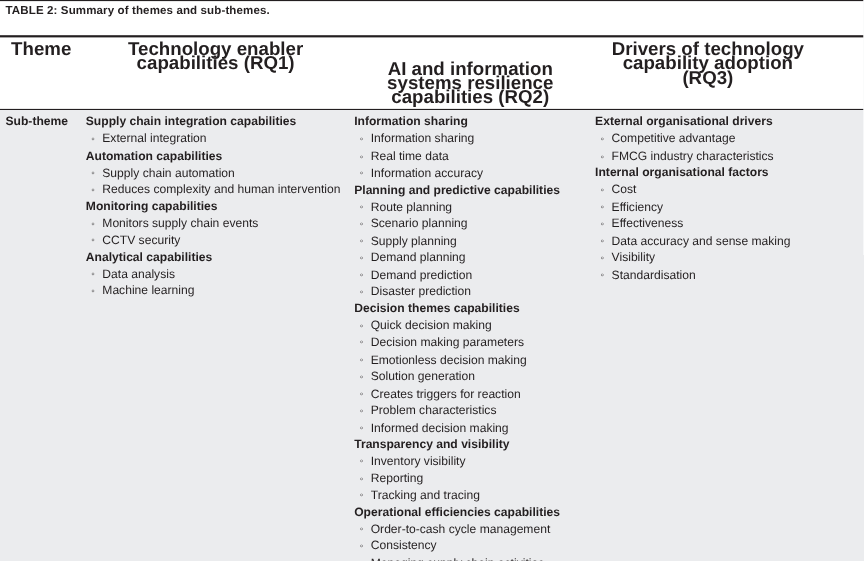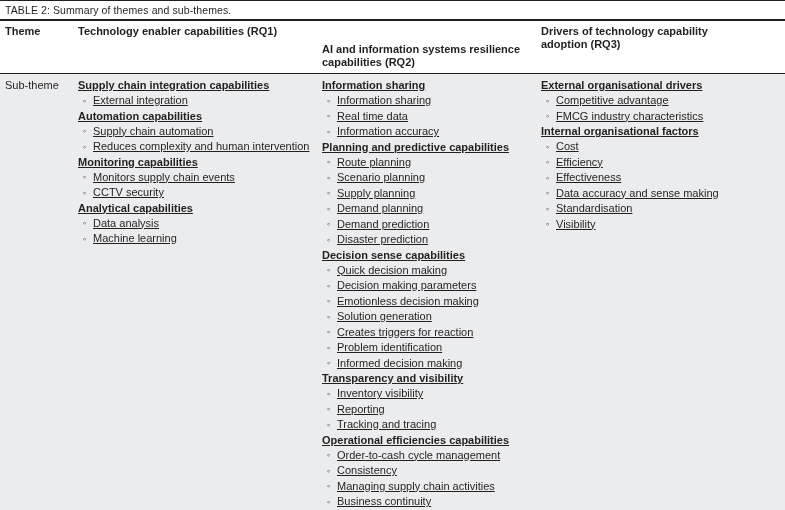--- a/index.html
+++ b/index.html
@@ -13,59 +13,60 @@
     color: var(--text, #231f20);
   }
   .page { width: 785px; }
 
   .rule-thin  { height: 1px; background: var(--rule, #231f20); }
   .rule-thick { height: 2px; background: var(--rule, #231f20); }
   .rule-bottom{ height: 3px; background: var(--rule, #231f20); }
 
   .caption {
     font-size: 10.5px;
-    font-weight: normal;
-    padding: 3px 0 3px 5px;
+    font-weight: bold;
+    padding: 3px 0 16px 5px;
     letter-spacing: 0.1px;
   }
 
   .grid {
     display: grid;
     grid-template-columns: 73px 244px 219px 1fr;
     padding-left: 5px;
     box-sizing: border-box;
   }
 
   .header-row {
     padding-top: 4px;
     padding-bottom: 4px;
   }
   .header-cell {
-    font-size: 11px;
+    font-size: 17px;
     font-weight: bold;
     line-height: 13px;
     padding-right: 8px;
+    text-align: center;
   }
   .header-cell.rq2 { max-width: 212px; margin-top: 18px; }
   .header-cell.rq3 { max-width: 205px; }
 
   .body-row {
     background: var(--body-bg, #ebecee);
     padding-top: 4px;
     padding-bottom: 2px;
     align-items: start;
   }
 
   .row-label {
     font-size: 11px;
-    font-weight: normal;
+    font-weight: bold;
     line-height: 15px;
   }
 
-  .col-list { padding-right: 6px; text-decoration: underline; }
+  .col-list { padding-right: 6px; }
 
   .group-title {
     font-size: 11px;
     font-weight: bold;
     line-height: 15px;
   }
   .item {
     font-size: 11px;
     line-height: 15px;
     padding-left: 5px;
@@ -118,47 +119,47 @@
         <div class="item"><span class="bullet">◦</span><span>Information sharing</span></div>
         <div class="item"><span class="bullet">◦</span><span>Real time data</span></div>
         <div class="item"><span class="bullet">◦</span><span>Information accuracy</span></div>
         <div class="group-title">Planning and predictive capabilities</div>
         <div class="item"><span class="bullet">◦</span><span>Route planning</span></div>
         <div class="item"><span class="bullet">◦</span><span>Scenario planning</span></div>
         <div class="item"><span class="bullet">◦</span><span>Supply planning</span></div>
         <div class="item"><span class="bullet">◦</span><span>Demand planning</span></div>
         <div class="item"><span class="bullet">◦</span><span>Demand prediction</span></div>
         <div class="item"><span class="bullet">◦</span><span>Disaster prediction</span></div>
-        <div class="group-title">Decision sense capabilities</div>
+        <div class="group-title">Decision themes capabilities</div>
         <div class="item"><span class="bullet">◦</span><span>Quick decision making</span></div>
         <div class="item"><span class="bullet">◦</span><span>Decision making parameters</span></div>
         <div class="item"><span class="bullet">◦</span><span>Emotionless decision making</span></div>
         <div class="item"><span class="bullet">◦</span><span>Solution generation</span></div>
         <div class="item"><span class="bullet">◦</span><span>Creates triggers for reaction</span></div>
-        <div class="item"><span class="bullet">◦</span><span>Problem identification</span></div>
+        <div class="item"><span class="bullet">◦</span><span>Problem characteristics</span></div>
         <div class="item"><span class="bullet">◦</span><span>Informed decision making</span></div>
         <div class="group-title">Transparency and visibility</div>
         <div class="item"><span class="bullet">◦</span><span>Inventory visibility</span></div>
         <div class="item"><span class="bullet">◦</span><span>Reporting</span></div>
         <div class="item"><span class="bullet">◦</span><span>Tracking and tracing</span></div>
         <div class="group-title">Operational efficiencies capabilities</div>
         <div class="item"><span class="bullet">◦</span><span>Order-to-cash cycle management</span></div>
         <div class="item"><span class="bullet">◦</span><span>Consistency</span></div>
         <div class="item"><span class="bullet">◦</span><span>Managing supply chain activities</span></div>
         <div class="item"><span class="bullet">◦</span><span>Business continuity</span></div>
       </div>
     <div class="col-list">
         <div class="group-title">External organisational drivers</div>
         <div class="item"><span class="bullet">◦</span><span>Competitive advantage</span></div>
         <div class="item"><span class="bullet">◦</span><span>FMCG industry characteristics</span></div>
         <div class="group-title">Internal organisational factors</div>
         <div class="item"><span class="bullet">◦</span><span>Cost</span></div>
         <div class="item"><span class="bullet">◦</span><span>Efficiency</span></div>
         <div class="item"><span class="bullet">◦</span><span>Effectiveness</span></div>
         <div class="item"><span class="bullet">◦</span><span>Data accuracy and sense making</span></div>
+        <div class="item"><span class="bullet">◦</span><span>Visibility</span></div>
         <div class="item"><span class="bullet">◦</span><span>Standardisation</span></div>
-        <div class="item"><span class="bullet">◦</span><span>Visibility</span></div>
       </div>
   </div>
 
   <div class="rule-bottom"></div>
 
 </div>
 
 </body></html>

